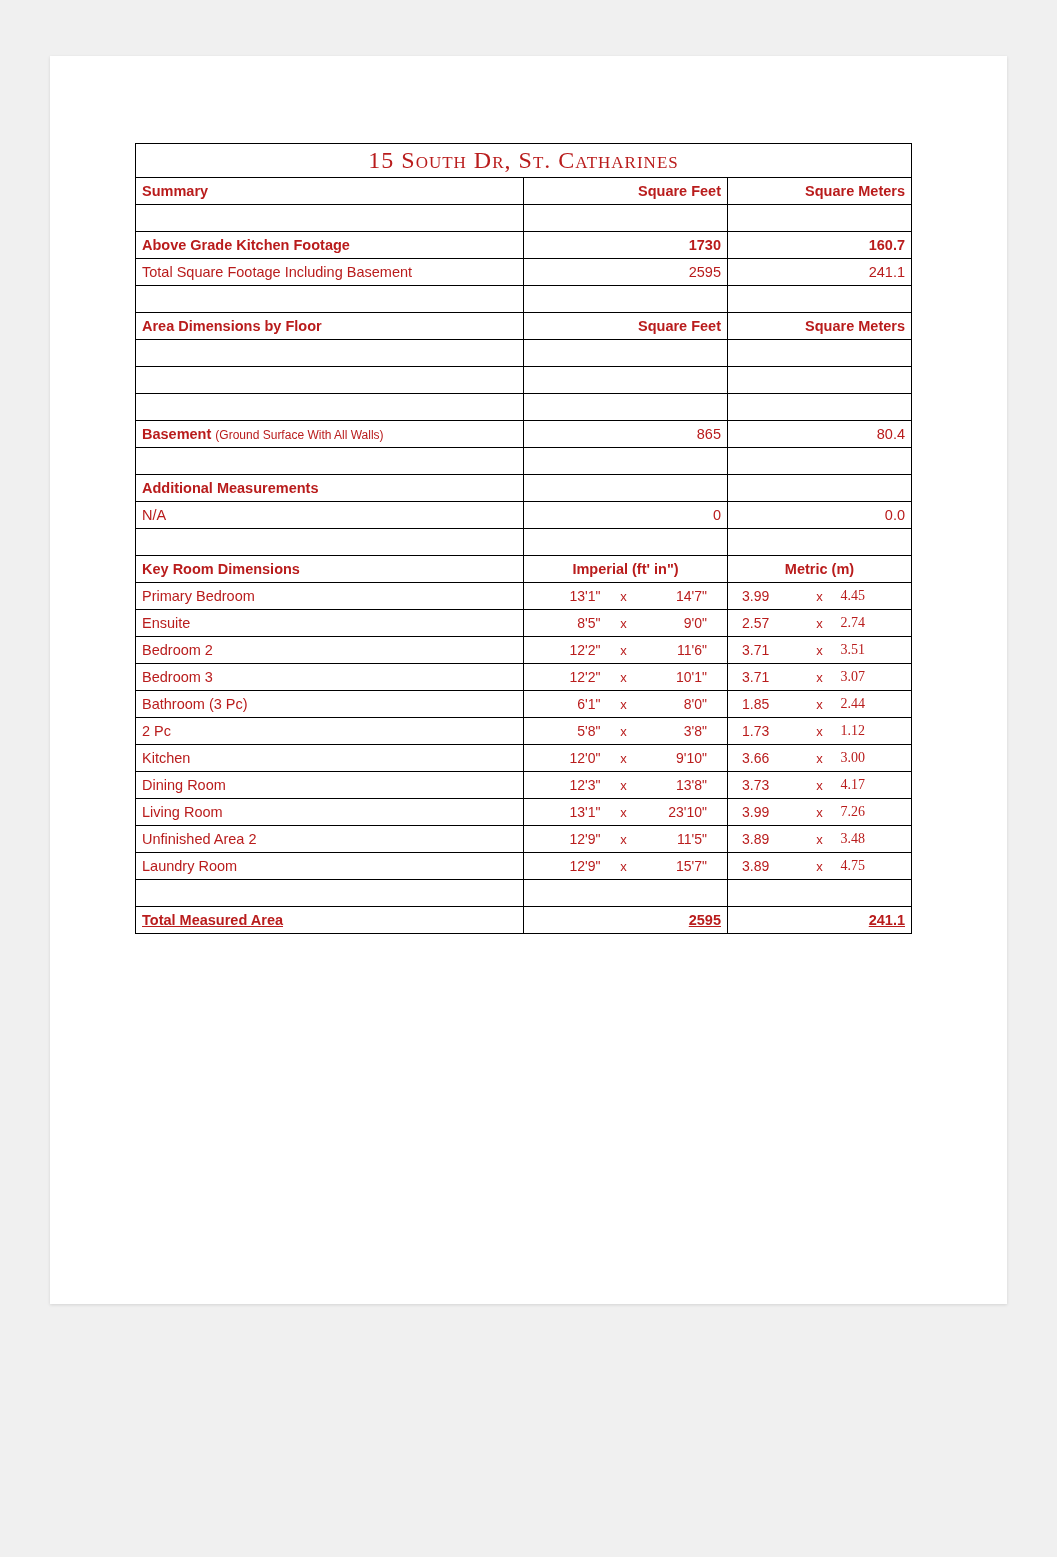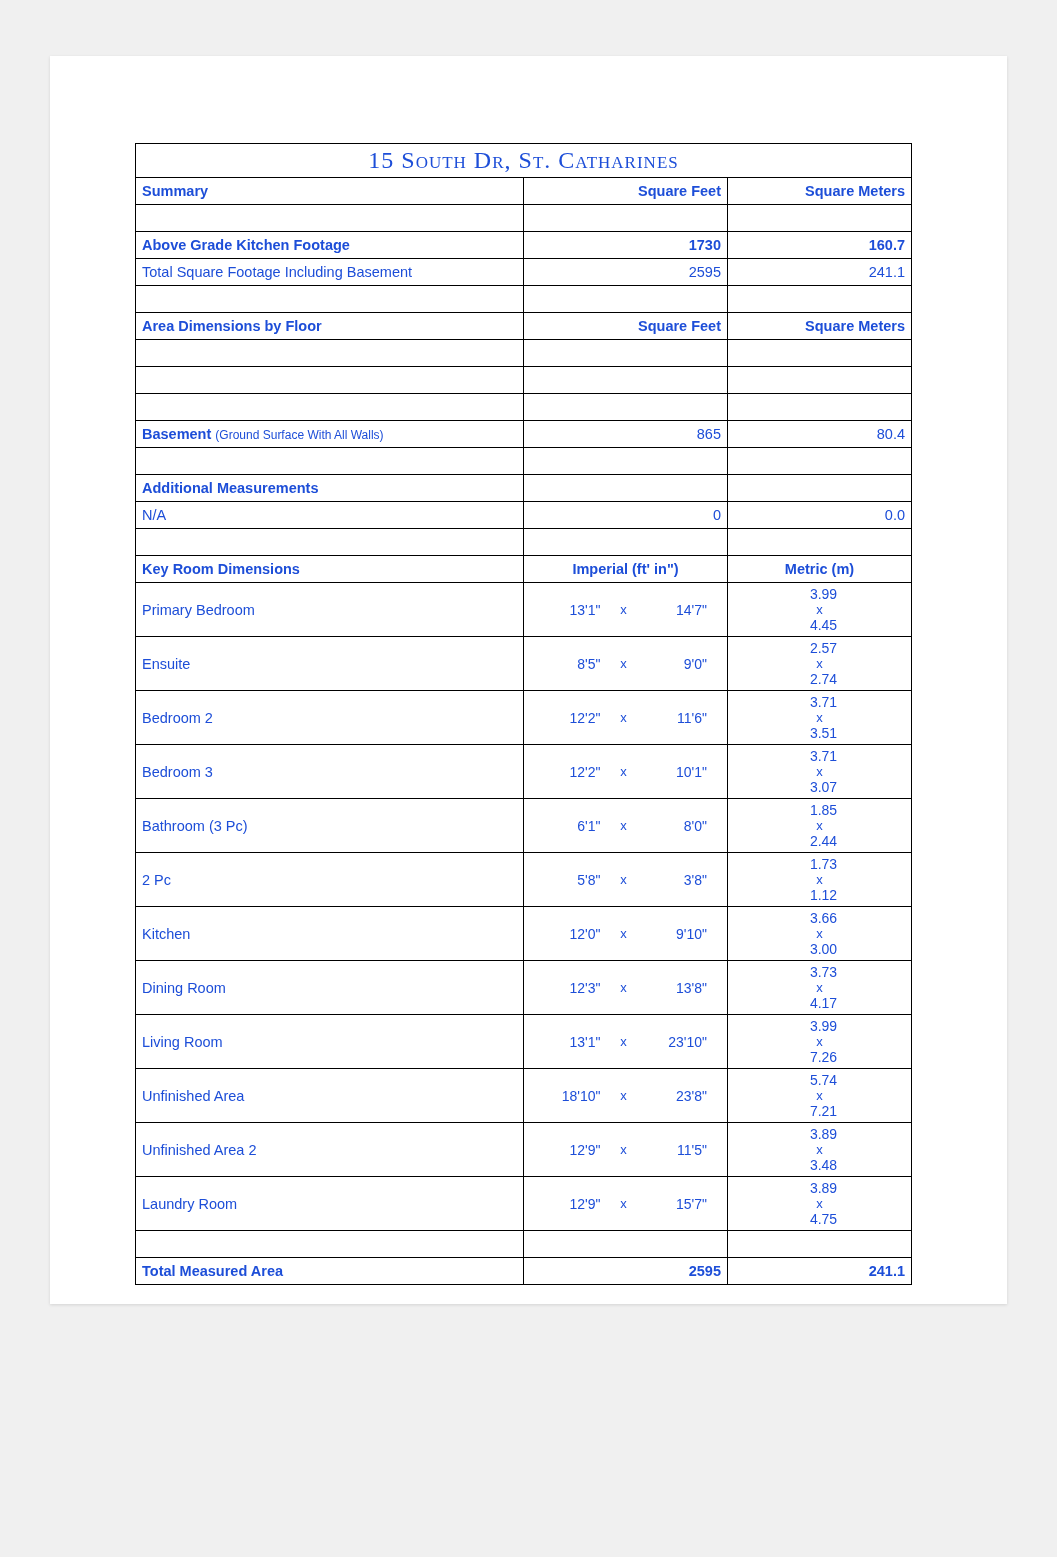--- a/index.html
+++ b/index.html
@@ -28,34 +28,34 @@
     position: absolute;
     left: 85px;
     top: 87px;
     width: 776px;
   }
   table.report {
     border-collapse: collapse;
     width: 776px;
     table-layout: fixed;
     font-size: 14.5px;
-    color: #1d4ed8;
+    color: #b91c1c;
   }
   table.report td {
     border: 1px solid #000;
     padding: 3px 6px;
     height: 20px;
     vertical-align: middle;
     background: #fff;
   }
   
   .outer-top td { border-top: 3px solid #000; }
   td.lcol { border-left: 3px solid #000; }
   td.rcol { border-right: 3px solid #000; }
-  .outer-bottom td { border-bottom: 3px solid #000; }
+  .outer-bottom td { border-bottom: 3px solid #000; text-decoration: underline; }
 
   .title-cell {
     text-align: center;
     font-size: 24px;
     font-family: "Liberation Serif", serif;
     letter-spacing: 1px;
     padding: 4px 0 6px 0;
     height: 30px;
   }
   .title-cell .small-caps {
@@ -79,25 +79,24 @@
     font-size: 14px;
   }
   .dimgrid .a { flex: 1 1 0; text-align: right; padding-right: 10px; }
   .dimgrid .x { width: 26px; text-align: center; font-size: 13px; }
   .dimgrid .b { flex: 1 1 0; text-align: right; padding-right: 14px; }
   .metricgrid {
     display: flex;
     width: 100%;
     align-items: center;
     font-size: 14px;
-    flex-direction: column;
   }
   .metricgrid .a { flex: 1 1 0; text-align: left; padding-left: 8px; }
   .metricgrid .x { width: 26px; text-align: center; font-size: 13px; }
-  .metricgrid .b { flex: 1 1 0; text-align: left; padding-left: 8px; }
+  .metricgrid .b { flex: 1 1 0; text-align: left; padding-left: 8px; font-family: Liberation Serif, serif; }
   .hdr-center { text-align: center; font-weight: bold; }
 </style>
 </head>
 <body>
 
 <div class="page-wrap">
   <div class="sheet">
     <div class="doc">
       <table class="report">
         <colgroup>
@@ -363,37 +362,20 @@
             </td>
             <td class="rcol">
               <div class="metricgrid">
                 <span class="a">3.99</span>
                 <span class="x">x</span>
                 <span class="b">7.26</span>
               </div>
             </td>
           </tr>
 
-          <tr>
-            <td class="lcol">Unfinished Area</td>
-            <td>
-              <div class="dimgrid">
-                <span class="a">18'10"</span>
-                <span class="x">x</span>
-                <span class="b">23'8"</span>
-              </div>
-            </td>
-            <td class="rcol">
-              <div class="metricgrid">
-                <span class="a">5.74</span>
-                <span class="x">x</span>
-                <span class="b">7.21</span>
-              </div>
-            </td>
-          </tr>
 
           <tr>
             <td class="lcol">Unfinished Area 2</td>
             <td>
               <div class="dimgrid">
                 <span class="a">12'9"</span>
                 <span class="x">x</span>
                 <span class="b">11'5"</span>
               </div>
             </td>

